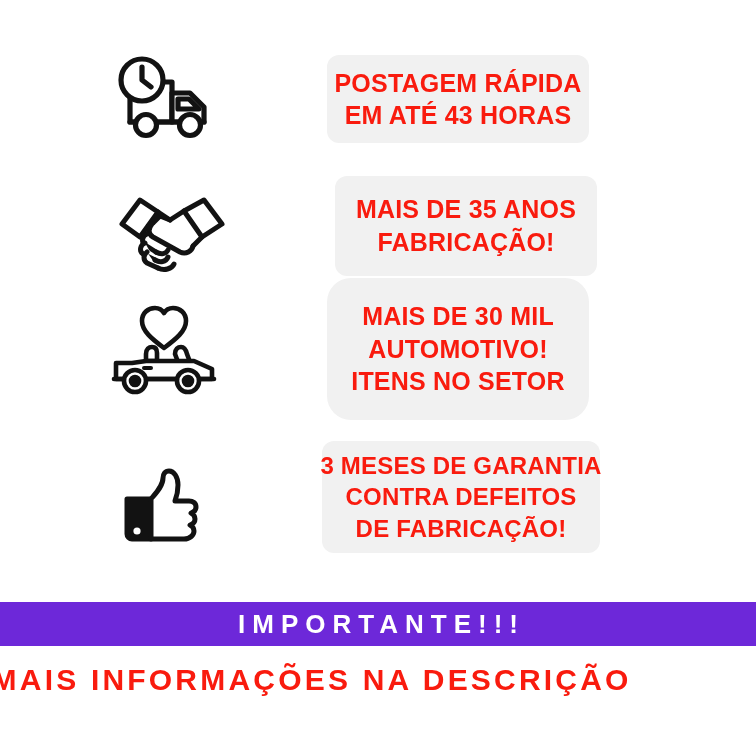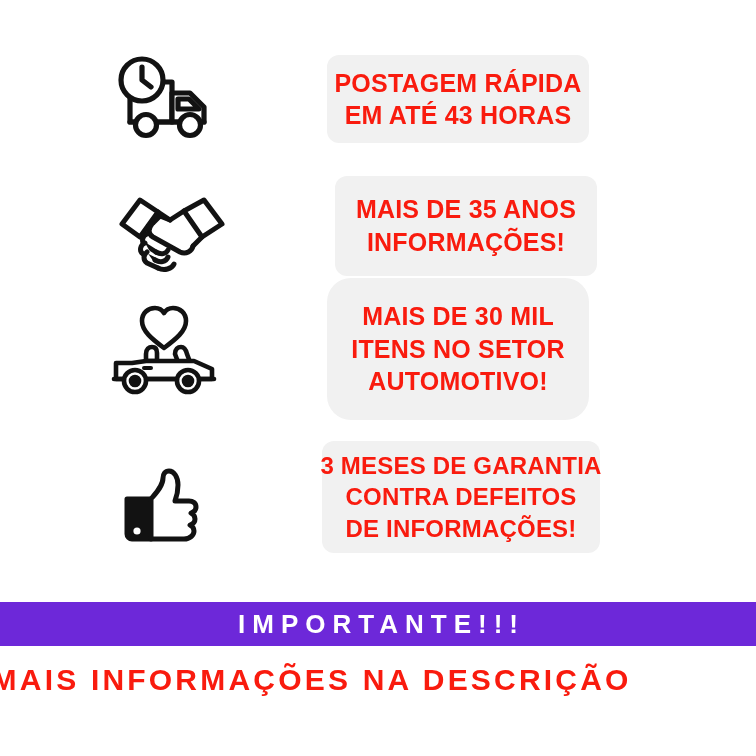--- a/index.html
+++ b/index.html
@@ -165,21 +165,21 @@
           <path d="M33 72 C29 75 29 80 33 83 L44 88" fill="#fff"></path>
           <path d="M44 88 C50 91 58 89 60 84" fill="#fff"></path>
           <path d="M42 72 C47 75 52 74 54 70"></path>
           <path d="M41 80 C46 83 52 82 54 77"></path>
         </svg>
       </span>
     </div>
     <div class="text-cell">
       <div class="callout c2">
         <span>MAIS DE 35 ANOS</span>
-        <span>INFORMAÇÕES!</span>
+        <span>FABRICAÇÃO!</span>
       </div>
     </div>
   </div>
 
   <div class="benefit-row row-3">
     <div class="icon-cell">
       <span>
         <svg width="124" height="104" viewBox="0 0 124 104" fill="none" stroke="#121212" stroke-width="4.6" stroke-linecap="round" stroke-linejoin="round">
 
           <path d="M62 51 C50 42 40 34 40 24 C40 16 46 11 53 11 C57.5 11 60.5 13.5 62 16
@@ -196,22 +196,22 @@
           <circle cx="33" cy="84" r="11" fill="#fff"></circle>
           <circle cx="33" cy="84" r="4" fill="#121212"></circle>
           <circle cx="86" cy="84" r="11" fill="#fff"></circle>
           <circle cx="86" cy="84" r="4" fill="#121212"></circle>
         </svg>
       </span>
     </div>
     <div class="text-cell">
       <div class="callout c3">
         <span>MAIS DE 30 MIL</span>
+        <span>AUTOMOTIVO!</span>
         <span>ITENS NO SETOR</span>
-        <span>AUTOMOTIVO!</span>
       </div>
     </div>
   </div>
 
   <div class="benefit-row row-4">
     <div class="icon-cell">
       <span>
         <svg width="104" height="104" viewBox="0 0 104 104" fill="none" stroke="#121212" stroke-width="5" stroke-linecap="round" stroke-linejoin="round">
 
           <path d="M15 54 h24 v40 H20 a5 5 0 0 1 -5 -5 Z" fill="#121212" stroke="#121212"></path>
@@ -222,21 +222,21 @@
                    C82 67 84 65 84 62 C84 58 81 56 77 56 L63 56
                    C63 56 66 48 66 40 C66 32 62 26 57 26
                    C53 26 51 29 51 33 C51 41 44 48 39 54 Z" fill="#fff"></path>
         </svg>
       </span>
     </div>
     <div class="text-cell">
       <div class="callout c4">
         <span>3 MESES DE GARANTIA</span>
         <span>CONTRA DEFEITOS</span>
-        <span>DE INFORMAÇÕES!</span>
+        <span>DE FABRICAÇÃO!</span>
       </div>
     </div>
   </div>
 
 </div>
 
 <div id="important-banner">
   <span class="banner-text">IMPORTANTE!!!</span>
 </div>
 

